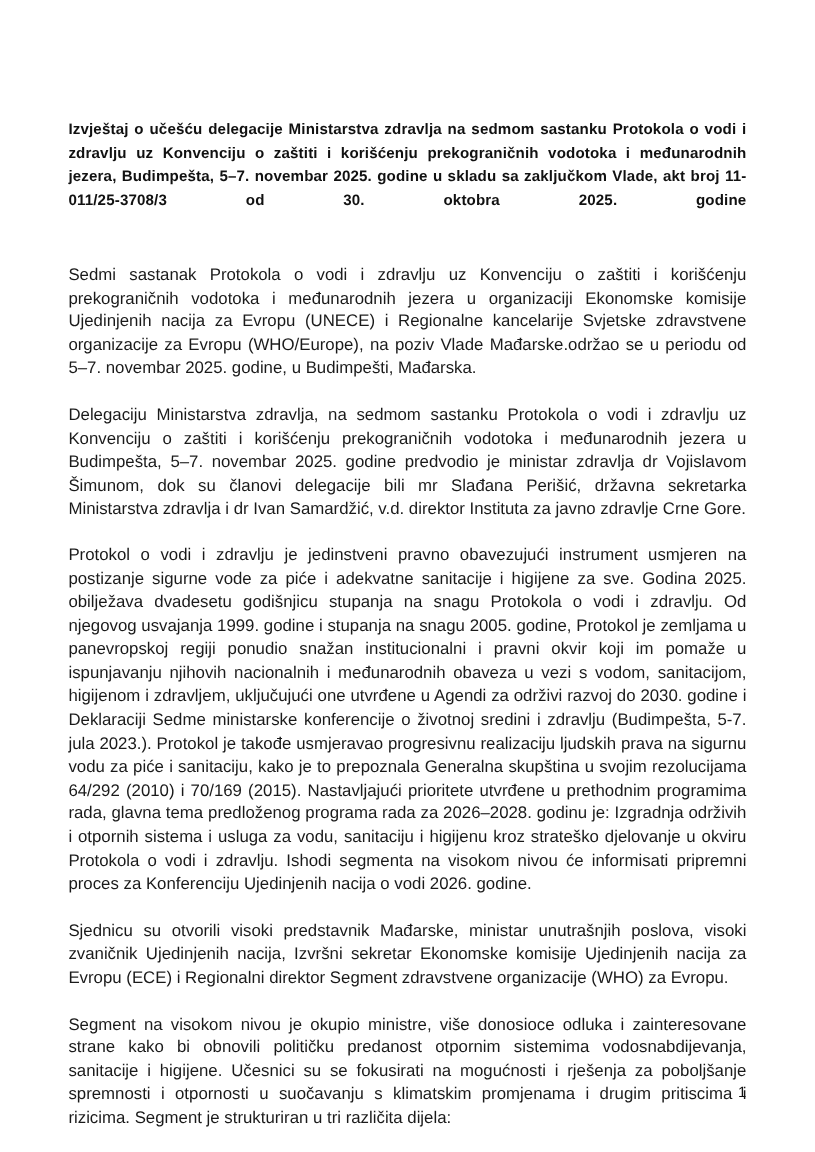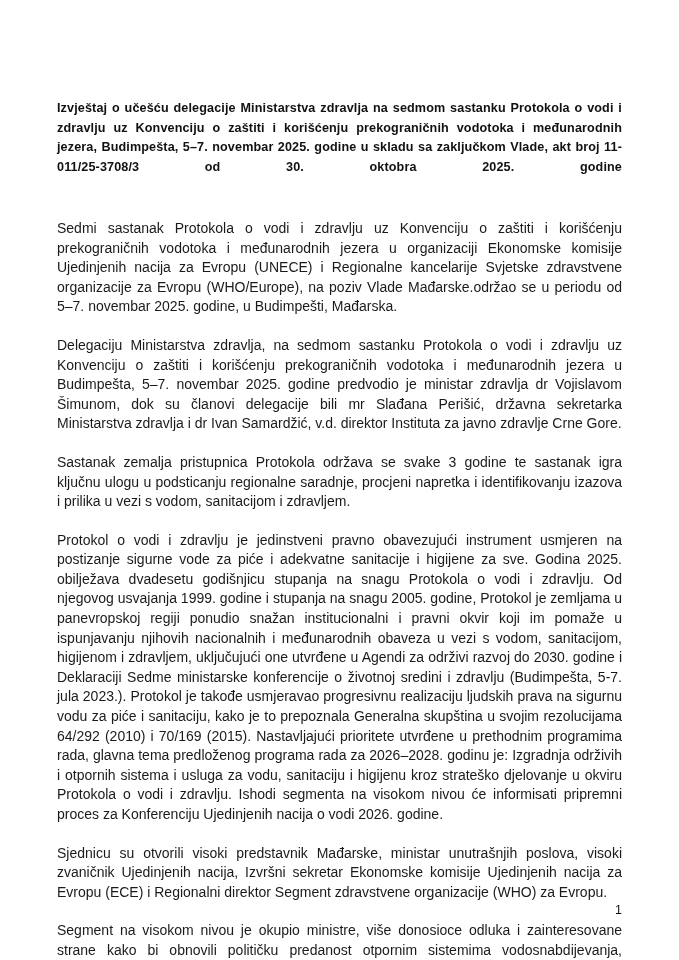--- a/index.html
+++ b/index.html
@@ -72,21 +72,20 @@
 
 <div class="page">
   <div class="content">
 
     <div class="doc-title">Izvještaj o učešću delegacije Ministarstva zdravlja na sedmom sastanku Protokola o vodi i zdravlju uz Konvenciju o zaštiti i korišćenju prekograničnih vodotoka i međunarodnih jezera, Budimpešta, 5–7. novembar 2025. godine u skladu sa zaključkom Vlade, akt broj 11-011/25-3708/3 od 30. oktobra 2025. godine</div>
 
     <p class="para">Sedmi sastanak Protokola o vodi i zdravlju uz Konvenciju o zaštiti i korišćenju prekograničnih vodotoka i međunarodnih jezera u organizaciji Ekonomske komisije Ujedinjenih nacija za Evropu (UNECE) i Regionalne kancelarije Svjetske zdravstvene organizacije za Evropu (WHO/Europe), na poziv Vlade Mađarske.održao se u periodu od 5–7. novembar 2025. godine, u Budimpešti, Mađarska.</p>
 
     <p class="para">Delegaciju Ministarstva zdravlja, na sedmom sastanku Protokola o vodi i zdravlju uz Konvenciju o zaštiti i korišćenju prekograničnih vodotoka i međunarodnih jezera u Budimpešta, 5–7. novembar 2025. godine predvodio je ministar zdravlja dr Vojislavom Šimunom, dok su članovi delegacije bili mr Slađana Perišić, državna sekretarka Ministarstva zdravlja i dr Ivan Samardžić, v.d. direktor Instituta za javno zdravlje Crne Gore.</p>
 
-    <p class="para">Sastanak zemalja pristupnica Protokola održava se svake 3 godine te sastanak igra ključnu ulogu u podsticanju regionalne saradnje, procjeni napretka i identifikovanju izazova i prilika u vezi s vodom, sanitacijom i zdravljem.</p>
 
     <p class="para">Protokol o vodi i zdravlju je jedinstveni pravno obavezujući instrument usmjeren na postizanje sigurne vode za piće i adekvatne sanitacije i higijene za sve. Godina 2025. obilježava dvadesetu godišnjicu stupanja na snagu Protokola o vodi i zdravlju. Od njegovog usvajanja 1999. godine i stupanja na snagu 2005. godine, Protokol je zemljama u panevropskoj regiji ponudio snažan institucionalni i pravni okvir koji im pomaže u ispunjavanju njihovih nacionalnih i međunarodnih obaveza u vezi s vodom, sanitacijom, higijenom i zdravljem, uključujući one utvrđene u Agendi za održivi razvoj do 2030. godine i Deklaraciji Sedme ministarske konferencije o životnoj sredini i zdravlju (Budimpešta, 5-7. jula 2023.). Protokol je takođe usmjeravao progresivnu realizaciju ljudskih prava na sigurnu vodu za piće i sanitaciju, kako je to prepoznala Generalna skupština u svojim rezolucijama 64/292 (2010) i 70/169 (2015). Nastavljajući prioritete utvrđene u prethodnim programima rada, glavna tema predloženog programa rada za 2026–2028. godinu je: Izgradnja održivih i otpornih sistema i usluga za vodu, sanitaciju i higijenu kroz strateško djelovanje u okviru Protokola o vodi i zdravlju. Ishodi segmenta na visokom nivou će informisati pripremni proces za Konferenciju Ujedinjenih nacija o vodi 2026. godine.</p>
 
     <p class="para">Sjednicu su otvorili visoki predstavnik Mađarske, ministar unutrašnjih poslova, visoki zvaničnik Ujedinjenih nacija, Izvršni sekretar Ekonomske komisije Ujedinjenih nacija za Evropu (ECE) i Regionalni direktor Segment zdravstvene organizacije (WHO) za Evropu.</p>
 
     <p class="para">Segment na visokom nivou je okupio ministre, više donosioce odluka i zainteresovane strane kako bi obnovili političku predanost otpornim sistemima vodosnabdijevanja, sanitacije i higijene. Učesnici su se fokusirati na mogućnosti i rješenja za poboljšanje spremnosti i otpornosti u suočavanju s klimatskim promjenama i drugim pritiscima i rizicima. Segment je strukturiran u tri različita dijela:</p>
 
   </div>
 
   <div class="page-number">1</div>

